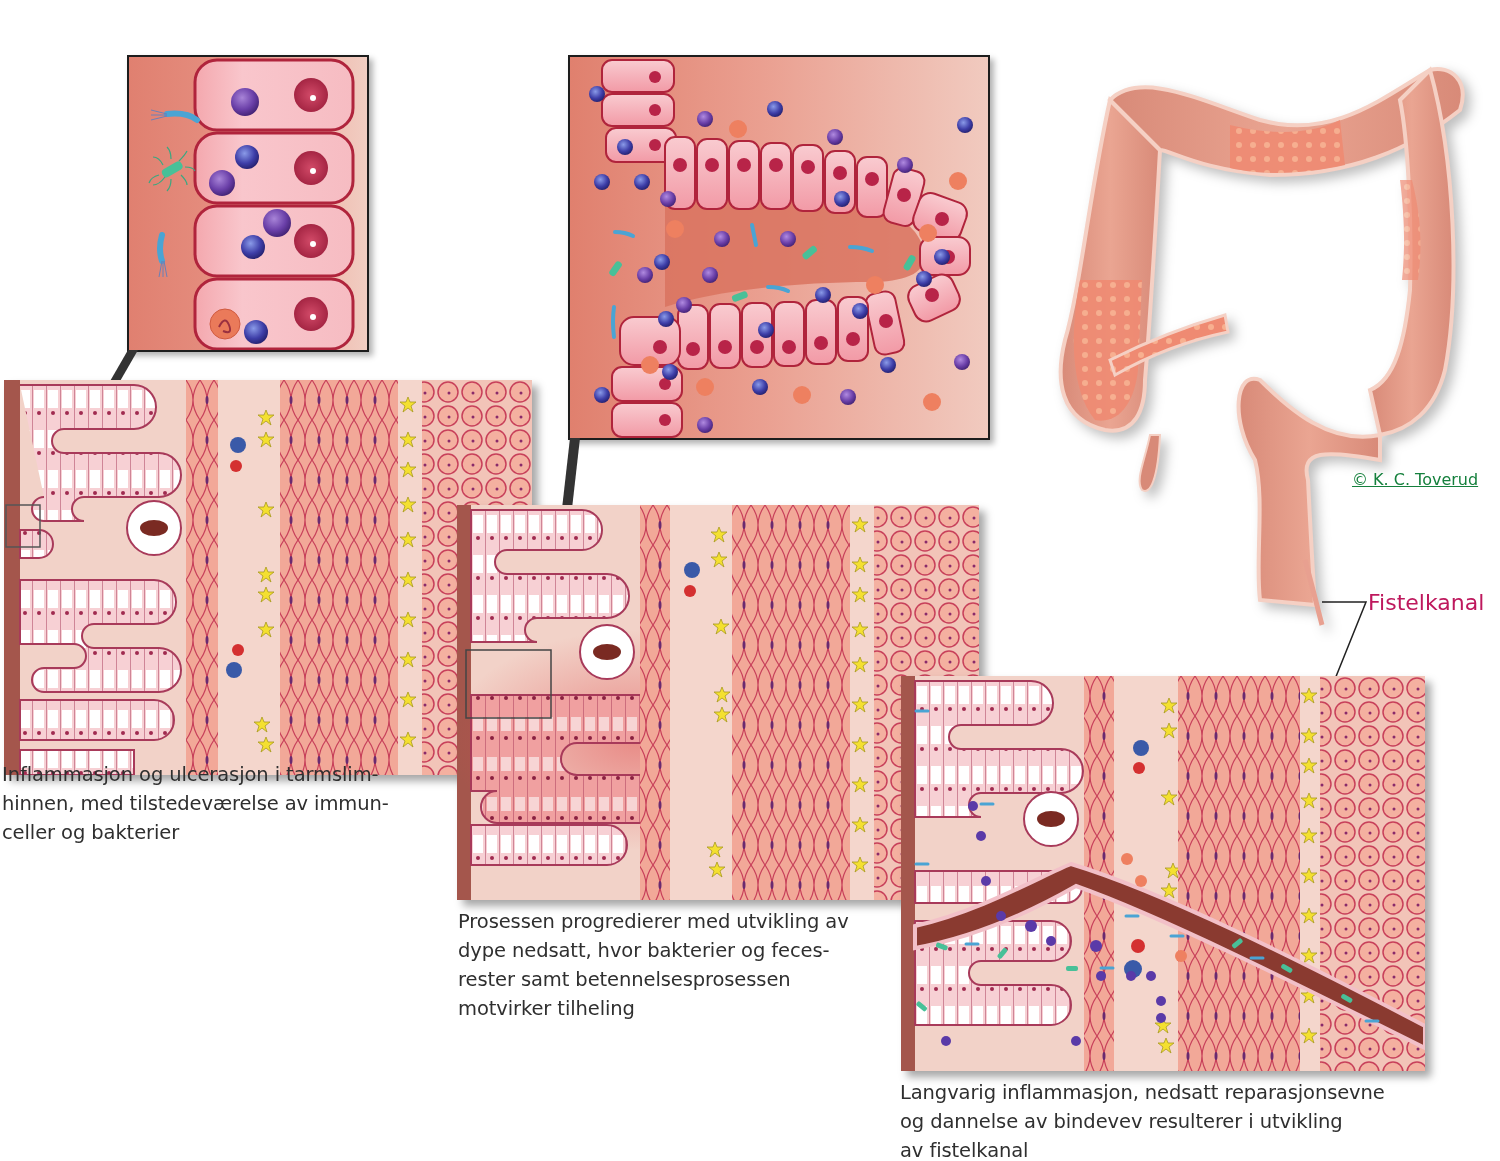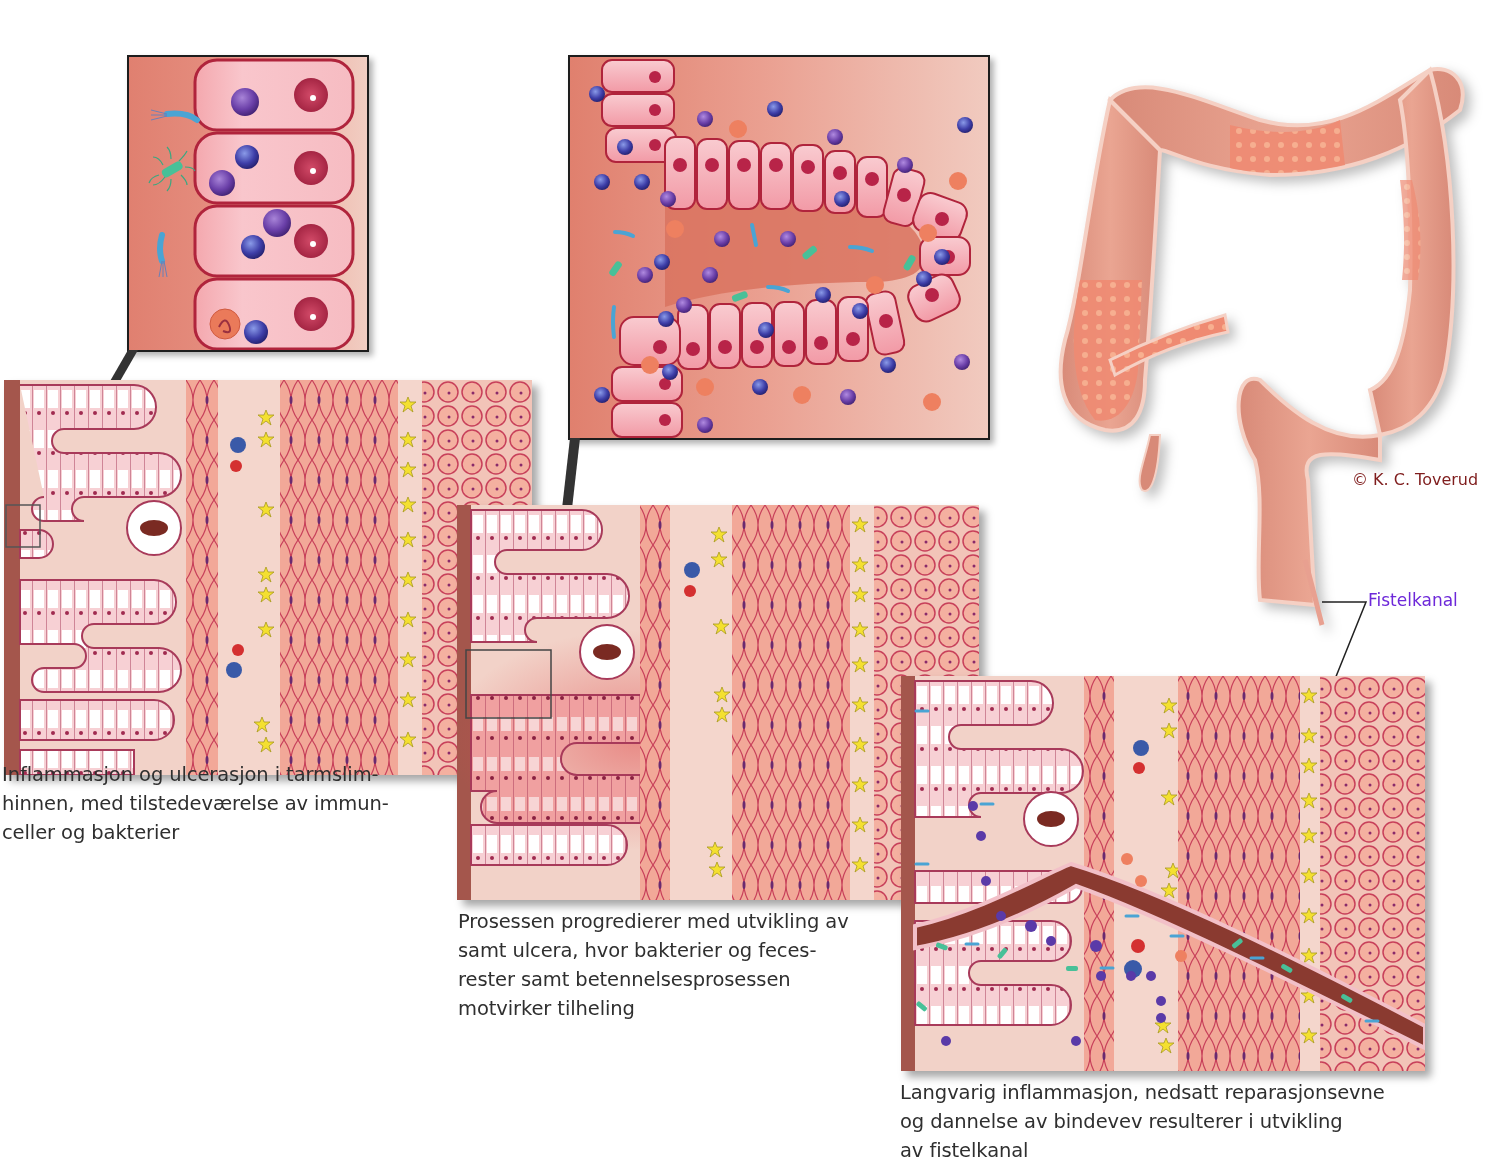--- a/index.html
+++ b/index.html
@@ -3,22 +3,22 @@
 <meta charset="utf-8">
 <style>
   * { box-sizing: border-box; margin: 0; padding: 0; }
   html, body { width: 1500px; height: 1161px; background: #ffffff; overflow: hidden; }
   body { position: relative; font-family: "DejaVu Sans", sans-serif; color: #2a2a2a; }
   .abs { position: absolute; }
   .panel { position: absolute; overflow: hidden; box-shadow: 6px 6px 8px rgba(0,0,0,0.35); }
   .panel svg { display: block; }
   .inset { position: absolute; border: 2px solid #1d1d1d; overflow: hidden; box-shadow: 4px 4px 6px rgba(0,0,0,0.3); }
   .caption { position: absolute; font-size: 19.5px; line-height: 29px; color: #2f2f2f; white-space: pre-line; font-family: "DejaVu Sans", sans-serif; letter-spacing: -0.1px; }
-  .copyright { position: absolute; font-size: 16px; color: #7f1d1d; }
-  .label { position: absolute; font-size: 17px; color: #6d28d9; }
+  .copyright { position: absolute; font-size: 16px; color: #15803d; text-decoration: underline; }
+  .label { position: absolute; font-size: 22px; color: #be185d; }
   .connector { position: absolute; pointer-events: none; }
 </style>
 </head>
 <body>
 
 <div class="inset" style="left:127px; top:55px; width:242px; height:297px;">
   <svg width="242" height="297" viewBox="0 0 242 297">
     <defs>
       <linearGradient id="i1bg" x1="0" x2="1" y1="0" y2="0">
         <stop offset="0" stop-color="#e08070"></stop>
@@ -550,18 +550,18 @@
   <path d="M255 520 C 262 545, 268 570, 272 585" stroke="#e8a090" stroke-width="5" fill="none"></path>
 </svg>
 
 <div class="copyright" style="left:1352px; top:470px;">© K. C. Toverud</div>
 <div class="label" style="left:1368px; top:590px;">Fistelkanal</div>
 
 <div class="caption" style="left:2px; top:760px; width:440px;">Inflammasjon og ulcerasjon i tarmslim-
 hinnen, med tilstedeværelse av immun-
 celler og bakterier</div>
 <div class="caption" style="left:458px; top:907px; width:440px;">Prosessen progredierer med utvikling av
-samt ulcera, hvor bakterier og feces-
+dype nedsatt, hvor bakterier og feces-
 rester samt betennelsesprosessen
 motvirker tilheling</div>
 <div class="caption" style="left:900px; top:1078px; width:560px;">Langvarig inflammasjon, nedsatt reparasjonsevne
 og dannelse av bindevev resulterer i utvikling
 av fistelkanal</div>
 
 </body></html>

